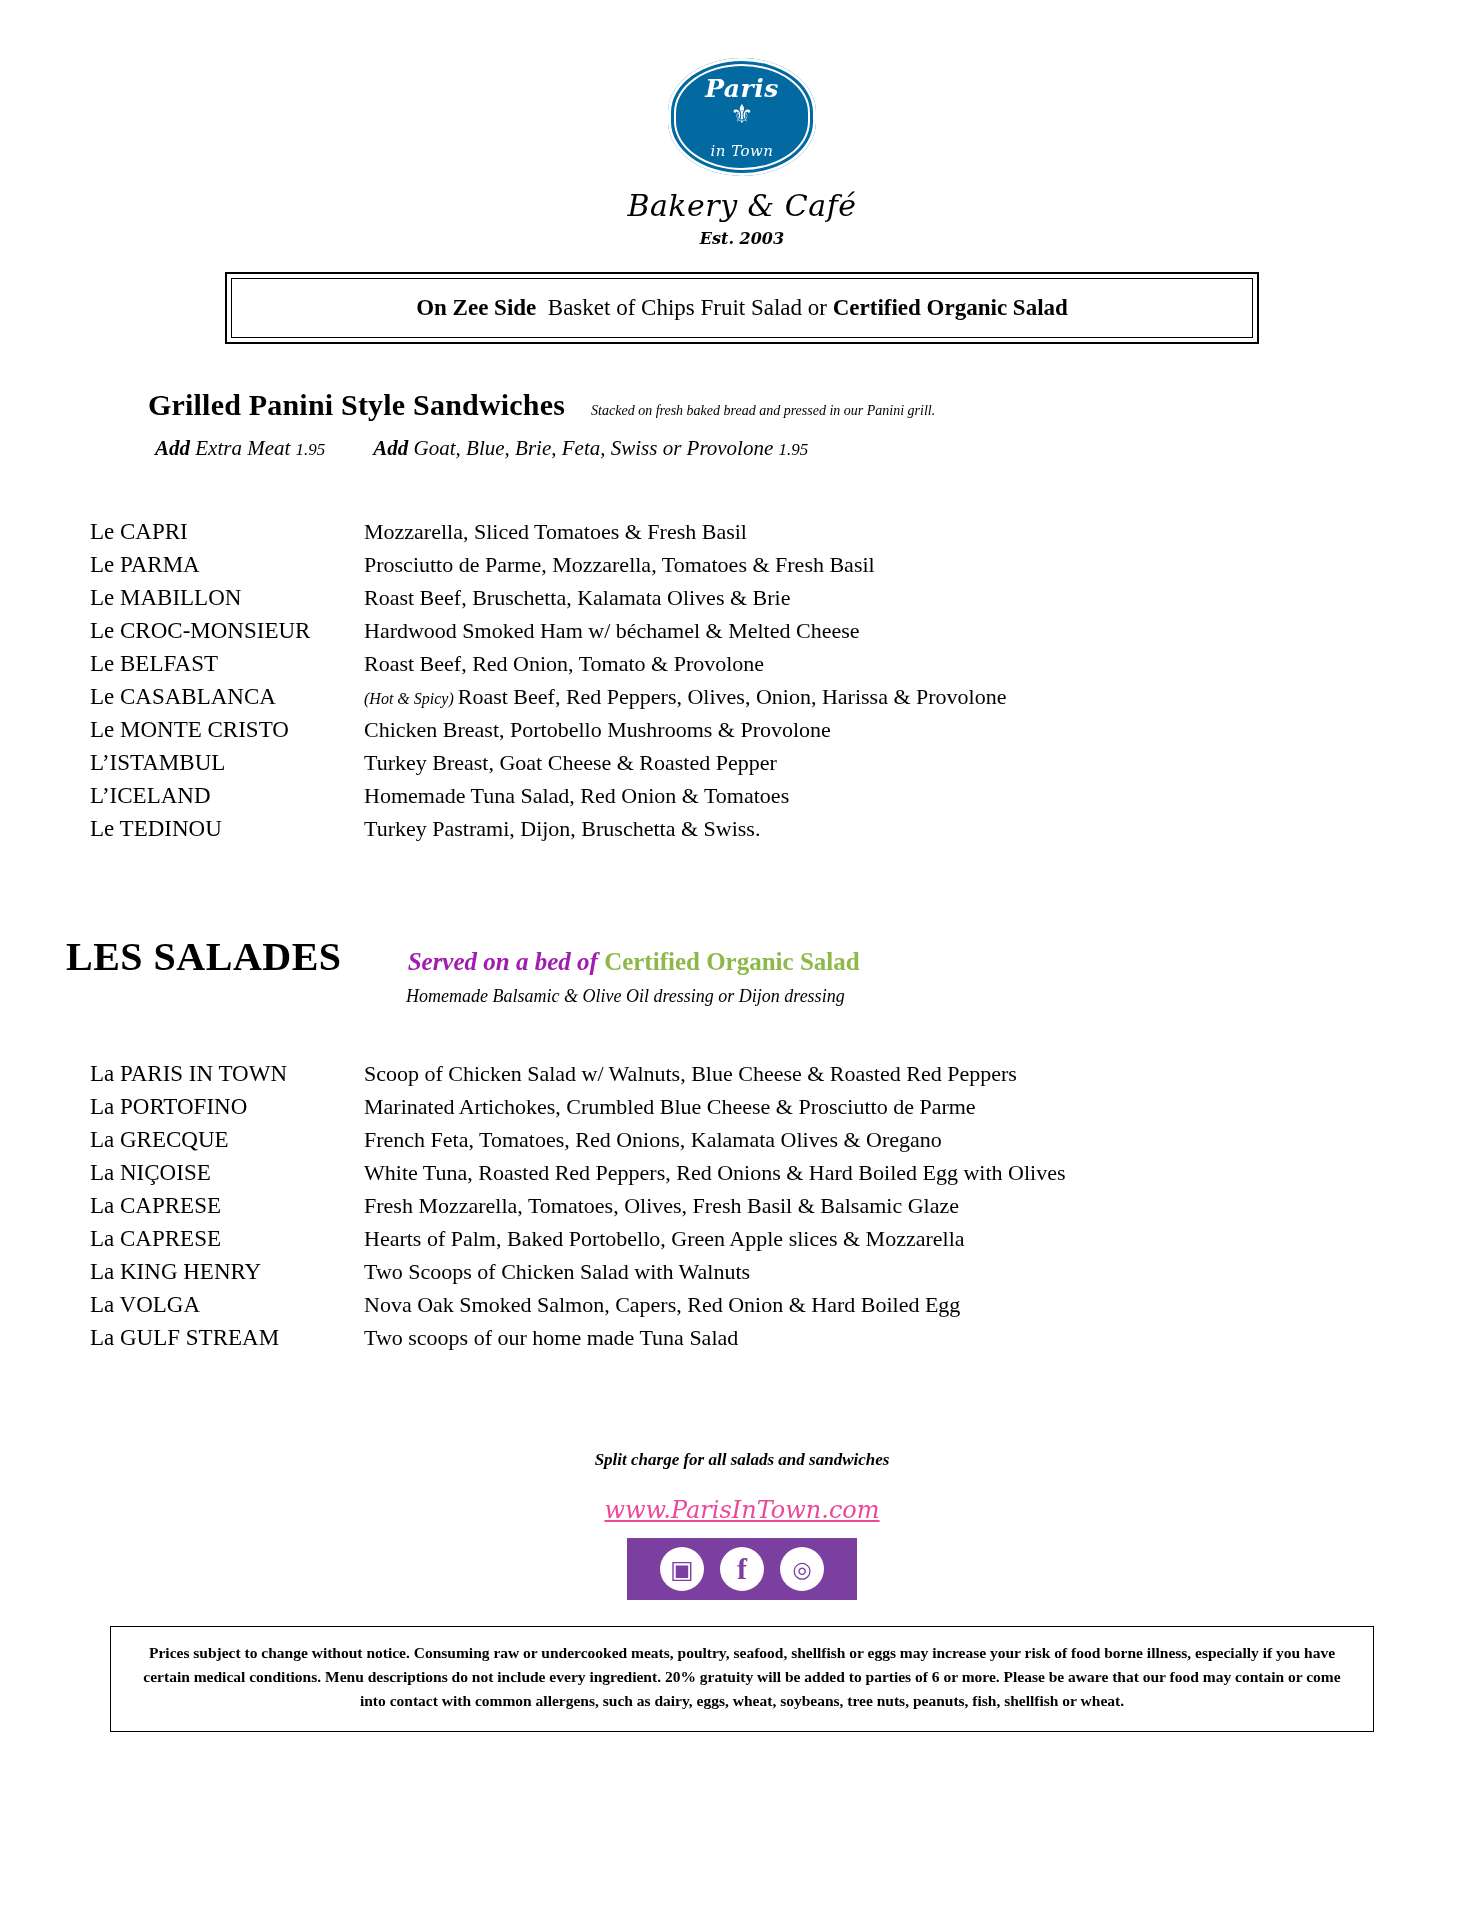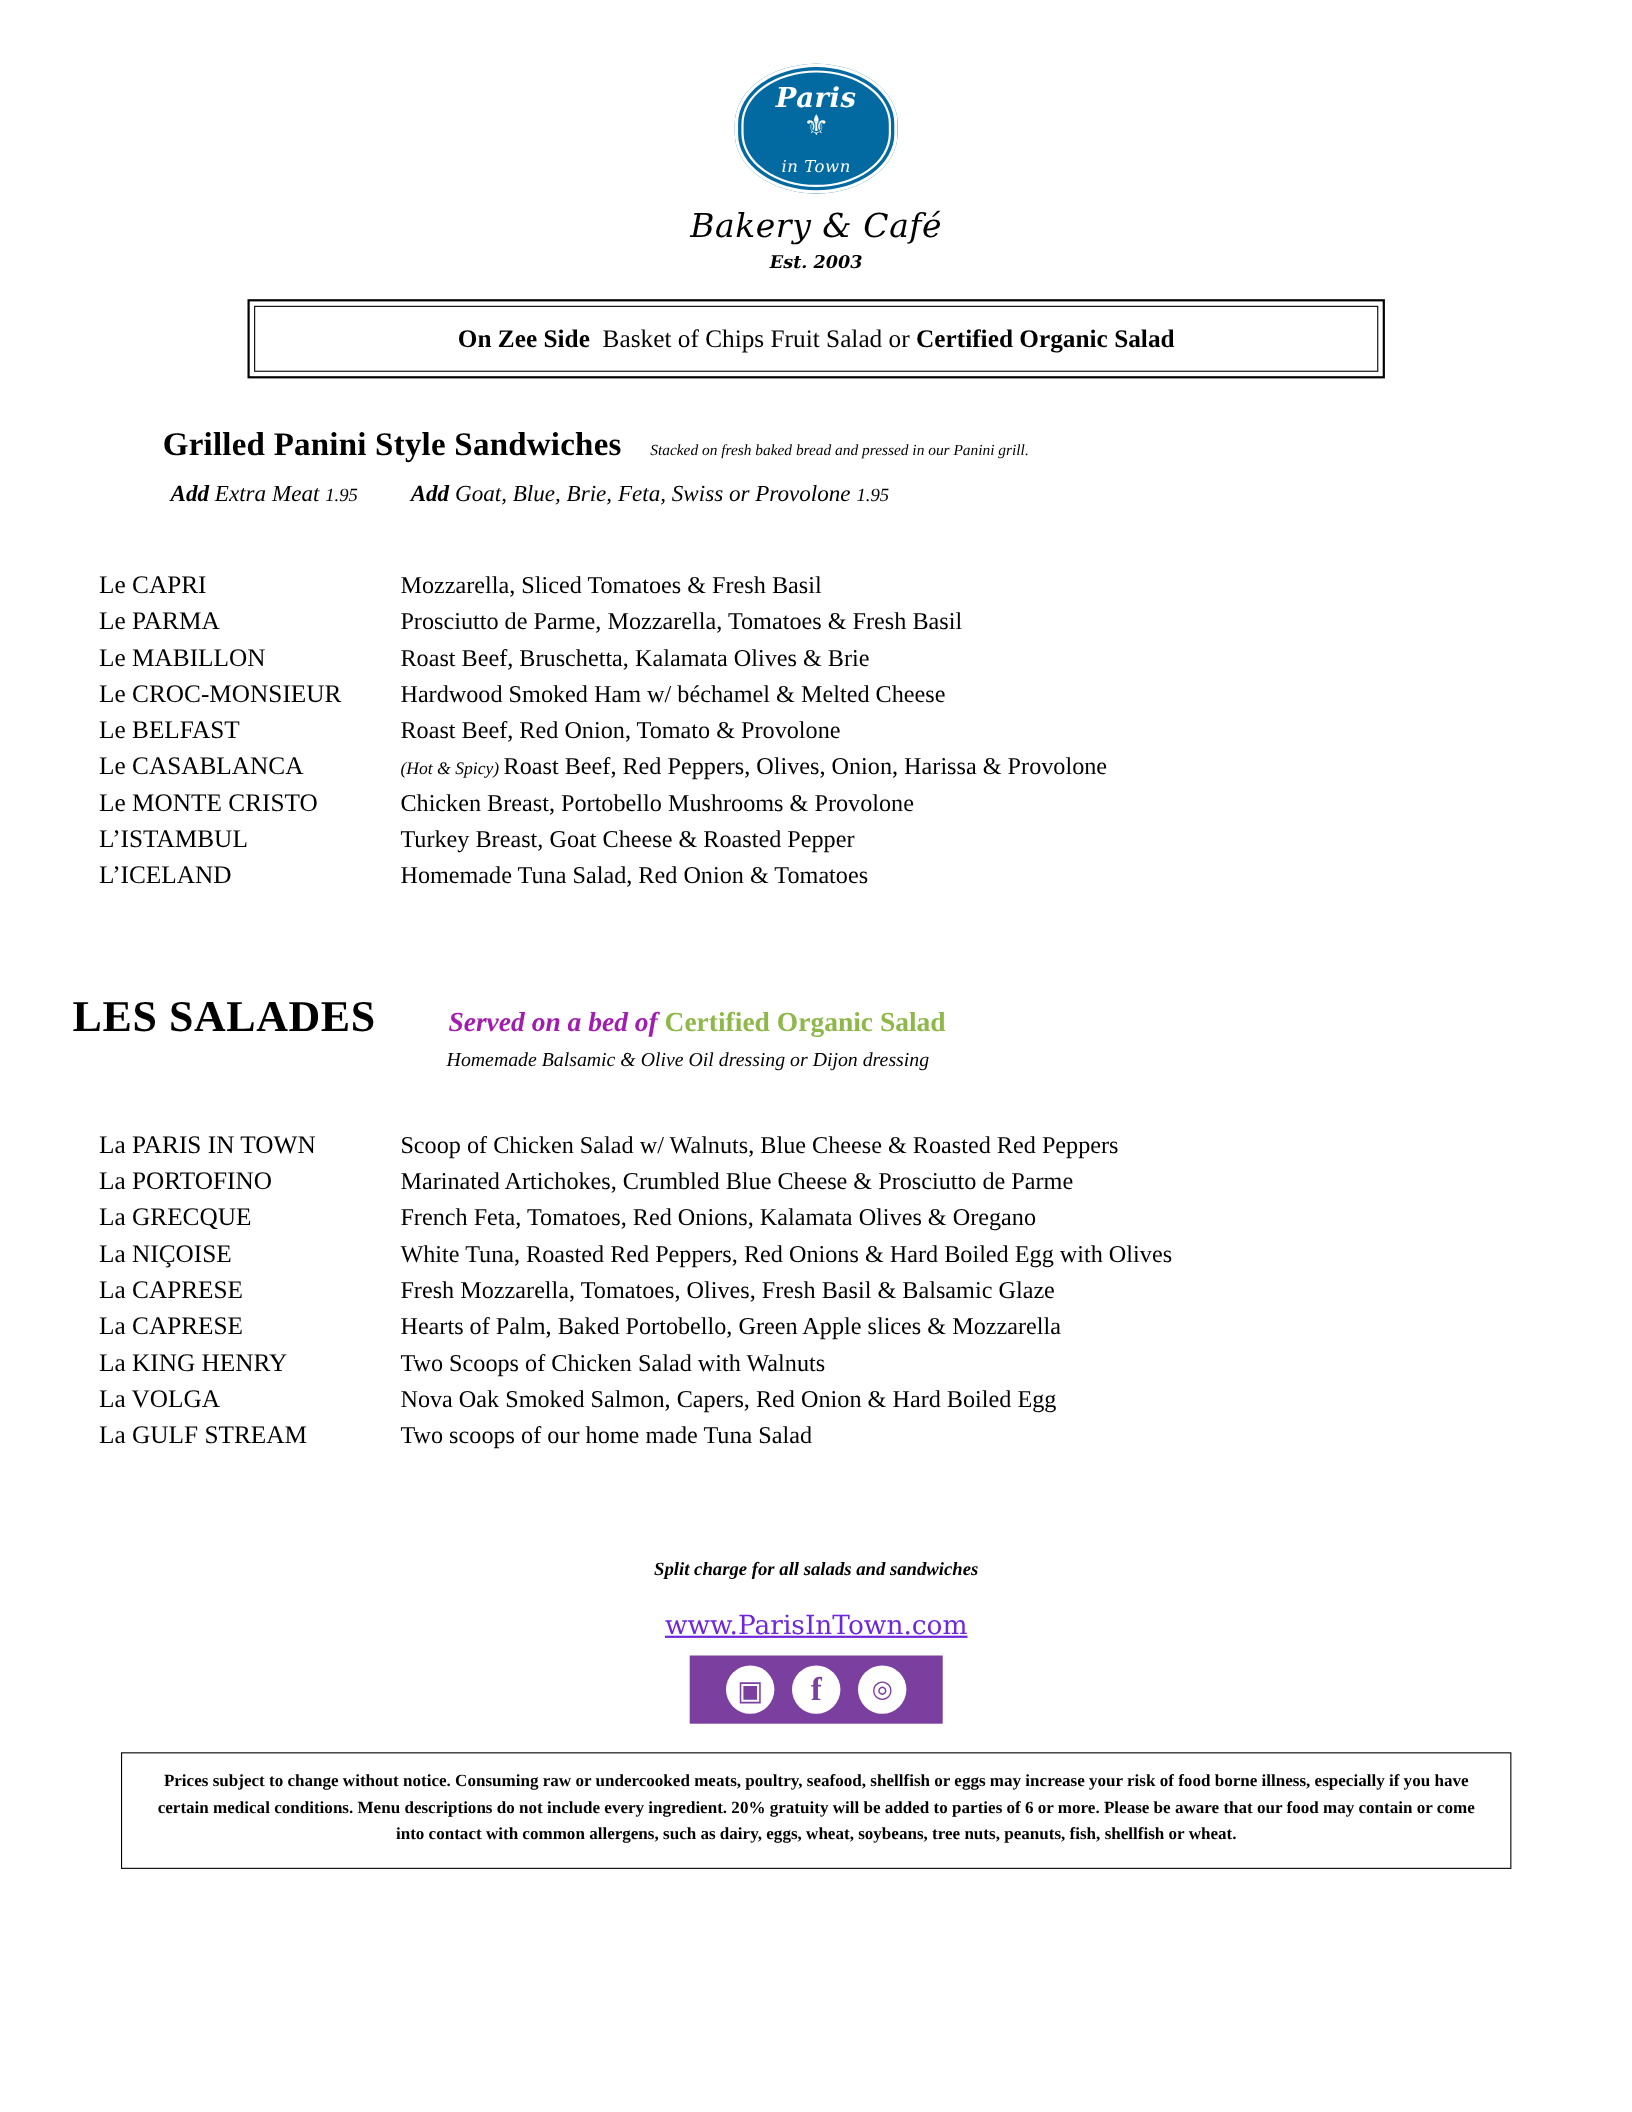--- a/index.html
+++ b/index.html
@@ -186,23 +186,24 @@
     text-align: center;
     margin-top: 96px;
     font-size: 17px;
     font-style: italic;
     font-weight: bold;
   }
   .website {
     text-align: center;
     margin-top: 26px;
     font-size: 24px;
-    color: #6d28d9;
+    color: #ec4899;
     text-decoration: underline;
     font-family: "DejaVu Serif", serif;
+    font-style: italic;
   }
   .socials {
     margin: 14px auto 0 auto;
     width: 230px;
     height: 62px;
     background: #7b3fa0;
     display: flex;
     align-items: center;
     justify-content: center;
     gap: 16px;
@@ -303,20 +304,24 @@
         <div class="item-desc">Chicken Breast, Portobello Mushrooms &amp; Provolone</div>
       </div>
       <div class="item-row">
         <div class="item-name">L’ISTAMBUL</div>
         <div class="item-desc">Turkey Breast, Goat Cheese &amp; Roasted Pepper</div>
       </div>
       <div class="item-row">
         <div class="item-name">L’ICELAND</div>
         <div class="item-desc">Homemade Tuna Salad, Red Onion &amp; Tomatoes</div>
       </div>
+      <div class="item-row">
+        <div class="item-name">Le TEDINOU</div>
+        <div class="item-desc">Turkey Pastrami, Dijon, Bruschetta &amp; Swiss.</div>
+      </div>
     </div>
 
   <div class="salad-head">
     <div class="salad-title">LES SALADES</div>
     <div class="salad-served">
       <span class="it">Served on a bed of</span>
       <span class="gr">Certified Organic Salad</span>
     </div>
   </div>
   <div class="salad-dressing">Homemade Balsamic &amp; Olive Oil dressing or Dijon dressing</div>

